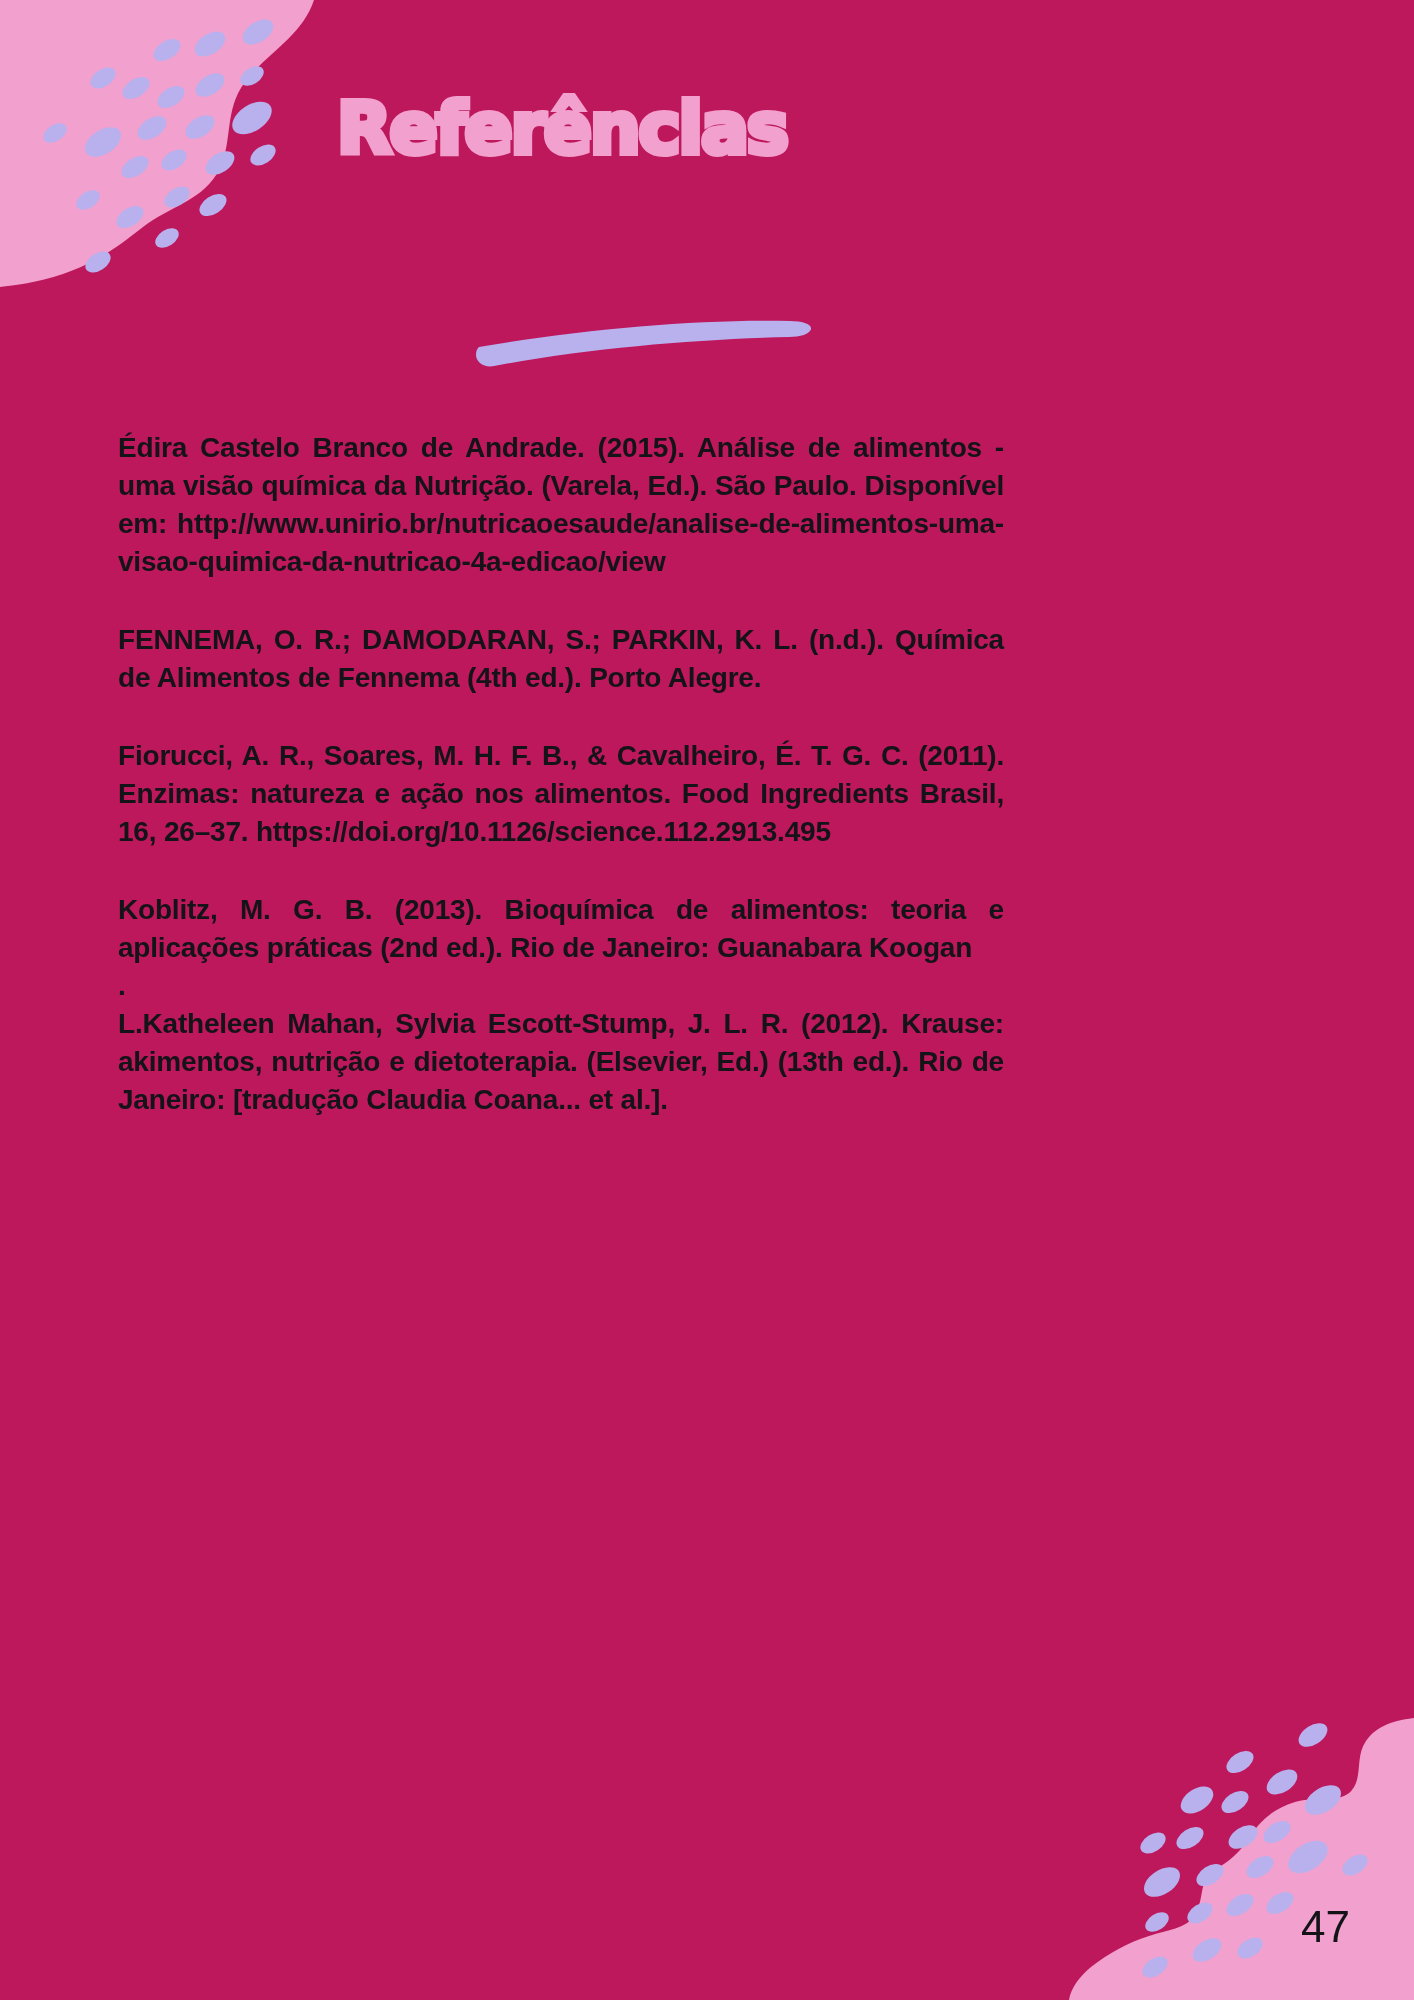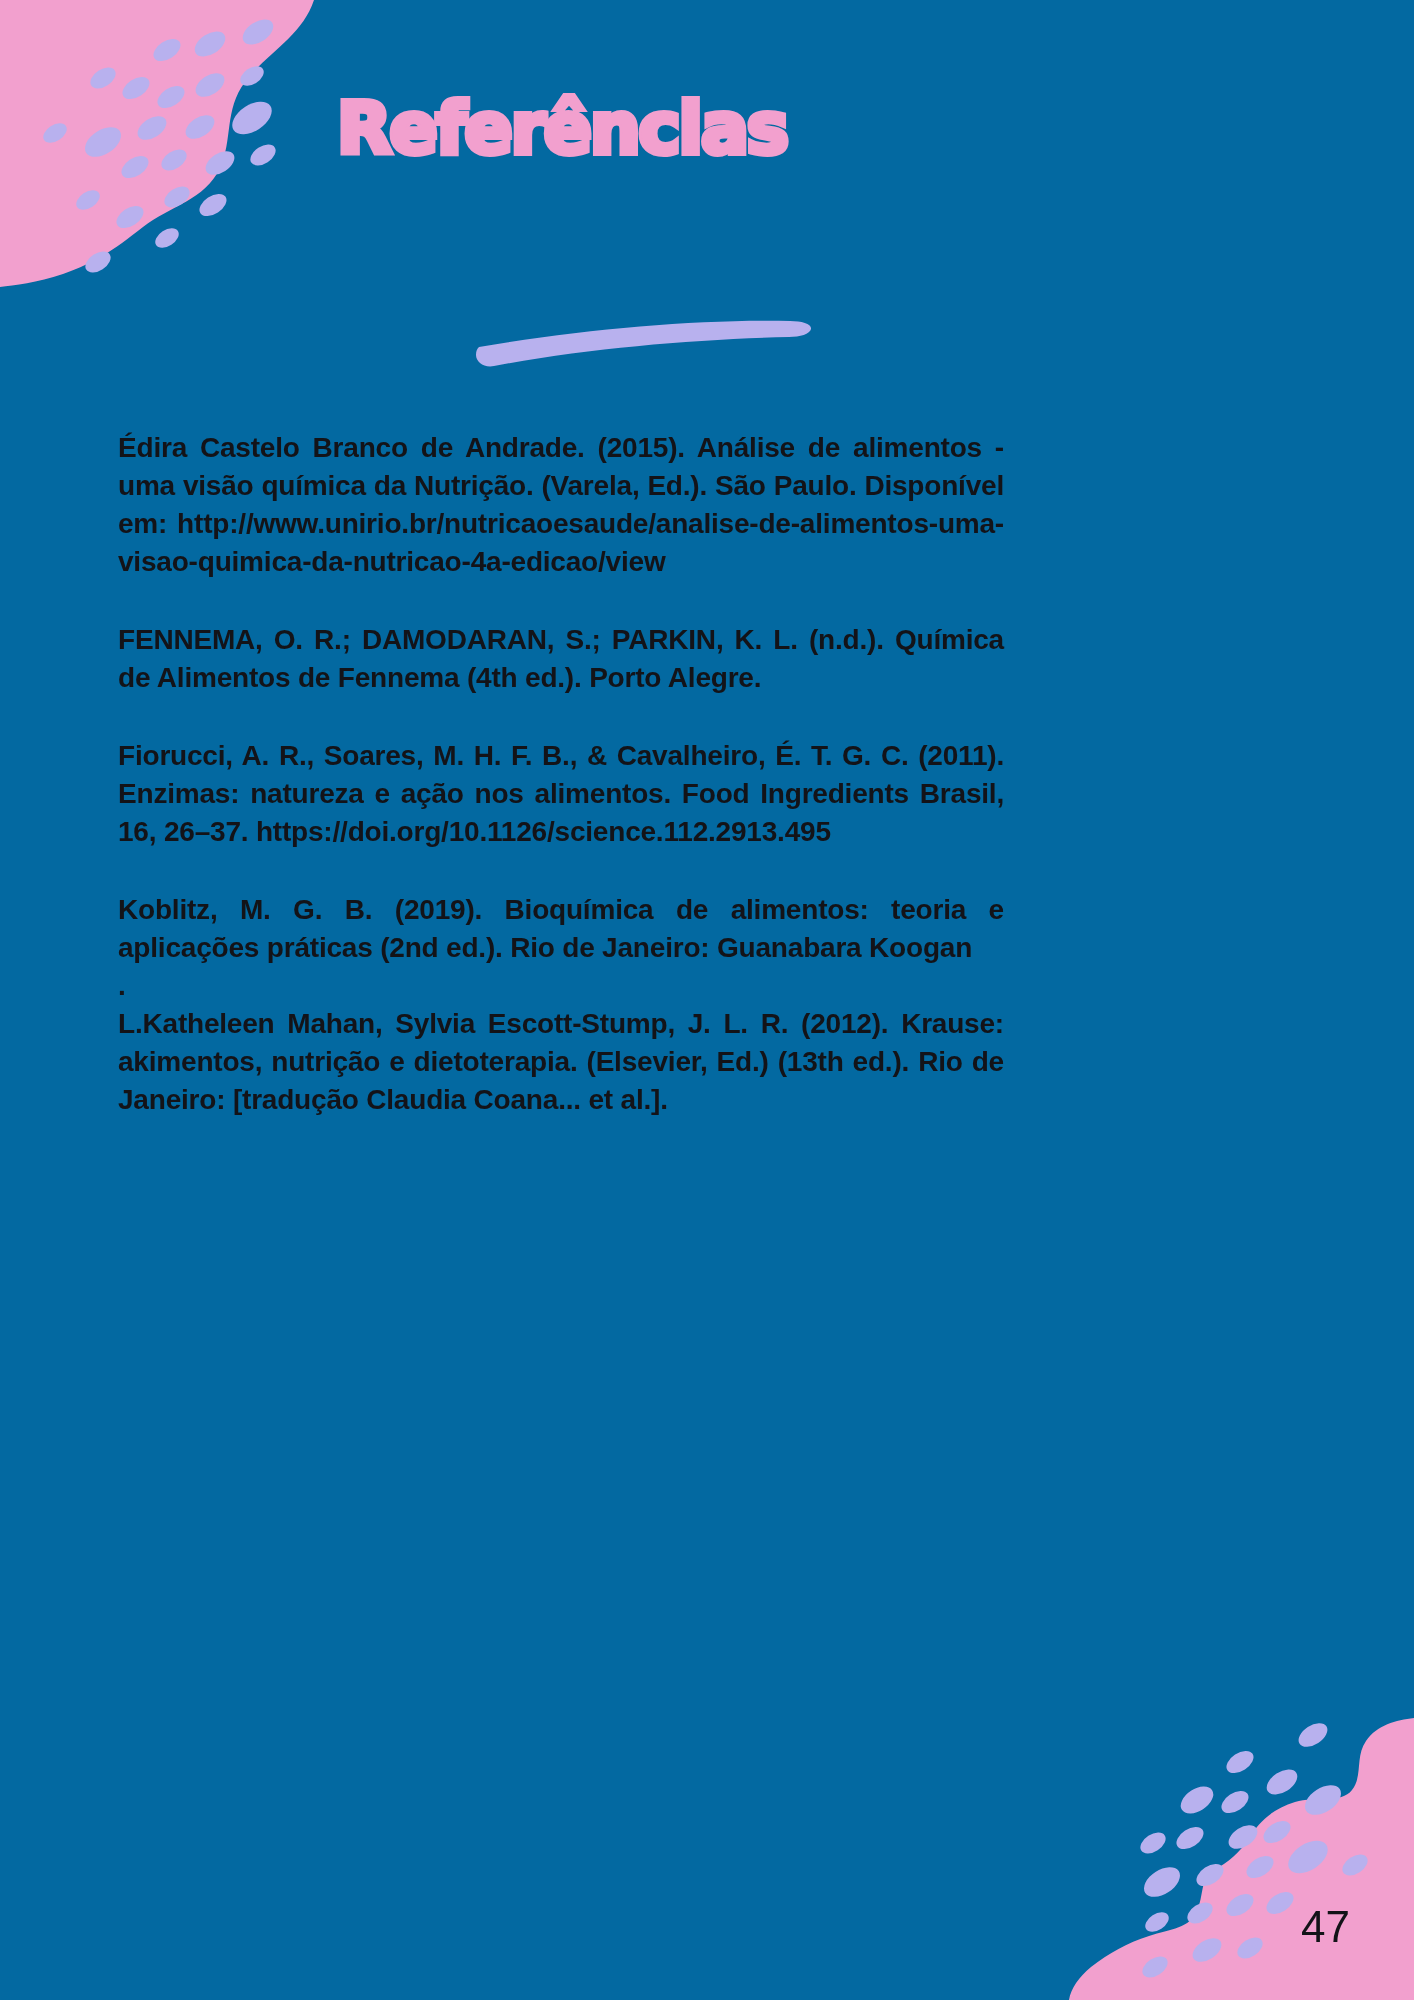--- a/index.html
+++ b/index.html
@@ -1,19 +1,19 @@
 <!DOCTYPE html>
 <html><head>
 <meta charset="utf-8">
 <style>
   html,body { margin:0; padding:0; background:#ffffff; }
   .page {
     position:relative;
     width:1414px; height:2000px;
-    background:#0369a1;
+    background:#be185d;
     overflow:hidden;
     font-family:"Liberation Sans", sans-serif;
   }
   .deco-svg {
     position:absolute; inset:0;
     width:1414px; height:2000px;
     pointer-events:none;
   }
   .title-block {
     position:absolute;
@@ -119,20 +119,20 @@
   </svg>
 
   <div class="title-block">
     <div>Referências</div>
   </div>
 
   <div class="refs">
     <p class="ref">Édira Castelo Branco de Andrade. (2015). Análise de alimentos - uma visão química da Nutrição. (Varela, Ed.). São Paulo. Disponível em: http://www.unirio.br/nutricaoesaude/analise-de-alimentos-uma-visao-quimica-da-nutricao-4a-edicao/view</p>
     <p class="ref gap-before">FENNEMA, O. R.; DAMODARAN, S.; PARKIN, K. L. (n.d.). Química de Alimentos de Fennema (4th ed.). Porto Alegre.</p>
     <p class="ref">Fiorucci, A. R., Soares, M. H. F. B., &amp; Cavalheiro, É. T. G. C. (2011). Enzimas: natureza e ação nos alimentos. Food Ingredients Brasil, 16, 26–37. https://doi.org/10.1126/science.112.2913.495</p>
-    <p class="ref no-gap">Koblitz, M. G. B. (2019). Bioquímica de alimentos: teoria e aplicações práticas (2nd ed.). Rio de Janeiro: Guanabara Koogan</p>
+    <p class="ref no-gap">Koblitz, M. G. B. (2013). Bioquímica de alimentos: teoria e aplicações práticas (2nd ed.). Rio de Janeiro: Guanabara Koogan</p>
     <p class="ref no-gap">.</p>
     <p class="ref no-gap">L.Katheleen Mahan, Sylvia Escott-Stump, J. L. R. (2012). Krause: akimentos, nutrição e dietoterapia. (Elsevier, Ed.) (13th ed.). Rio de Janeiro: [tradução Claudia Coana... et al.].</p>
   </div>
 
   <div class="page-number">47</div>
 
 </div>
 
 </body></html>

